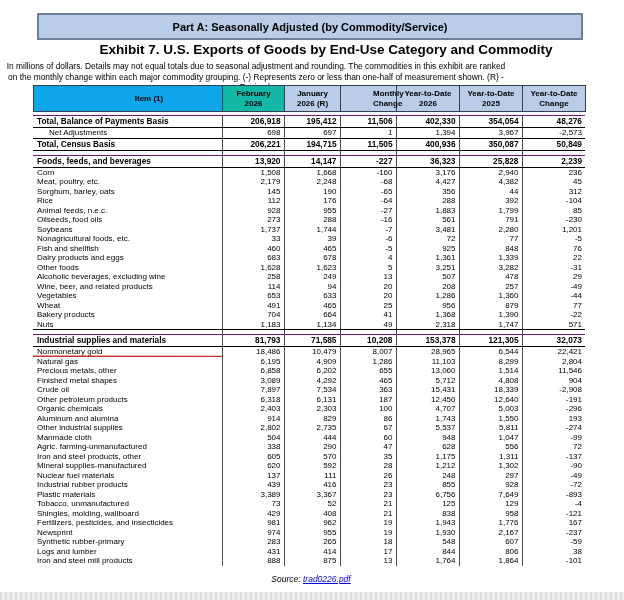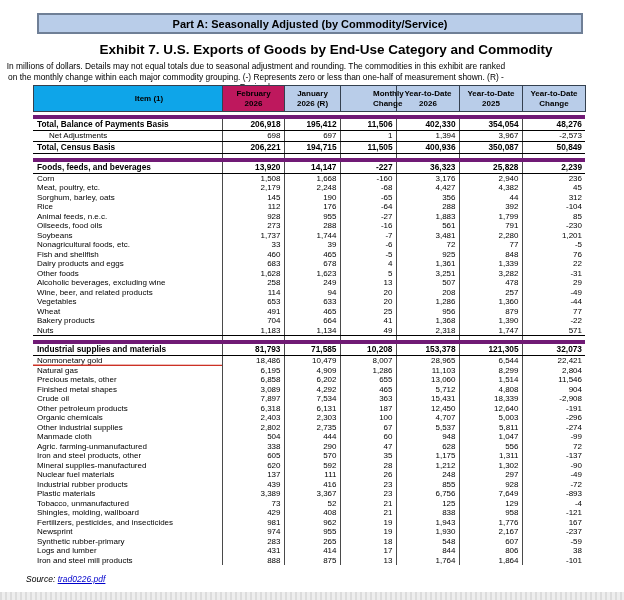--- a/index.html
+++ b/index.html
@@ -3,21 +3,21 @@
 <meta charset="utf-8">
 <style>
   html,body { margin:0; padding:0; }
   body {
     width:624px; height:600px; position:relative; overflow:hidden;
     background:#ffffff;
     font-family:"Liberation Sans","DejaVu Sans",sans-serif;
     color:#000;
   }
   .banner {
-    position:absolute; left:37px; top:13px; width:546px; height:21px;
+    position:absolute; left:37px; top:13px; width:546px; height:27px;
     box-sizing:border-box; border:2px solid #6f7f96;
     display:flex; align-items:center; justify-content:center;
     font-weight:bold; font-size:11px;
   }
   .title {
     position:absolute; top:42px; left:14px; width:624px; text-align:center;
     font-size:13.5px; font-weight:bold; margin:0;
   }
   .subtitle {
     position:absolute; top:61px; left:0; width:512px; text-align:center;
@@ -33,29 +33,29 @@
   .body-gap { height:3px; }
   td {
     font-size:8px; line-height:9.5px; padding:0 3px 0 1px;
     white-space:nowrap; overflow:hidden; vertical-align:middle;
   }
   td + td { border-left:1px solid #4a4a4a; }
   td.item { text-align:left; padding-left:4px; }
   td.item.indent { padding-left:16px; }
   td.num { text-align:right; }
   tr.bold td { font-weight:bold; font-size:8.3px; line-height:11px; }
-  tr.rule-above td { border-top:4px solid #701a75;margin-left:44px; }
+  tr.rule-above td { border-top:1px solid #701a75;margin-left:44px; }
   tr.rule-below td { border-bottom:1px solid #000; }
   tr.spacer td { height:4px; line-height:4px; padding:0; }
   .red-annotation {
     position:absolute; left:-11px; bottom:-1px; width:597px; height:2px;
     transform:rotate(0.12deg); z-index:5; pointer-events:none;
   }
   .source {
-    position:absolute; top:574px; left:26px; width:552px; 
+    position:absolute; top:574px; left:35px; width:552px; text-align:center;
     font-size:8.5px; font-style:italic;
   }
   .source a { text-decoration:underline; font-style:italic; }
   .bottom-strip {
     position:absolute; left:0; bottom:0; width:624px; height:8px;
     background-color:#e6e6e6;
     background-image:repeating-linear-gradient(90deg,#dcdcdc 0 2px,#eeeeee 2px 5px);
   }
 </style>
 </head>
@@ -81,21 +81,21 @@
       <col style="width:56px">
         <col style="width:63px">
         <col style="width:63px">
         <col style="width:63px">
     </colgroup>
     <thead>
       <tr>
         <th style="background: #0ea5e9; padding-left: 44px;">
           <span>Item (1)</span>
         </th>
-        <th style="background: #be185d;">
+        <th style="background: #14b8a6;">
           <span>February</span><br>
           <span>2026</span>
         </th>
         <th style="background: rgb(185, 205, 233); margin-top: 10px;">
           <span>January</span><br>
           <span>2026 (R)</span>
         </th>
         <th style="background: rgb(185, 205, 233); padding-left: 32px;">
           <span>Monthly</span><br>
           <span>Change</span>
@@ -402,20 +402,29 @@
         <tr>
           <td class="item">Organic chemicals</td>
           <td class="num">2,403</td>
           <td class="num">2,303</td>
           <td class="num">100</td>
           <td class="num">4,707</td>
           <td class="num">5,003</td>
           <td class="num">-296</td>
         </tr>
         <tr>
+          <td class="item">Aluminum and alumina</td>
+          <td class="num">914</td>
+          <td class="num">829</td>
+          <td class="num">86</td>
+          <td class="num">1,743</td>
+          <td class="num">1,550</td>
+          <td class="num">193</td>
+        </tr>
+        <tr>
           <td class="item">Other industrial supplies</td>
           <td class="num">2,802</td>
           <td class="num">2,735</td>
           <td class="num">67</td>
           <td class="num">5,537</td>
           <td class="num">5,811</td>
           <td class="num">-274</td>
         </tr>
         <tr>
           <td class="item">Manmade cloth</td>

